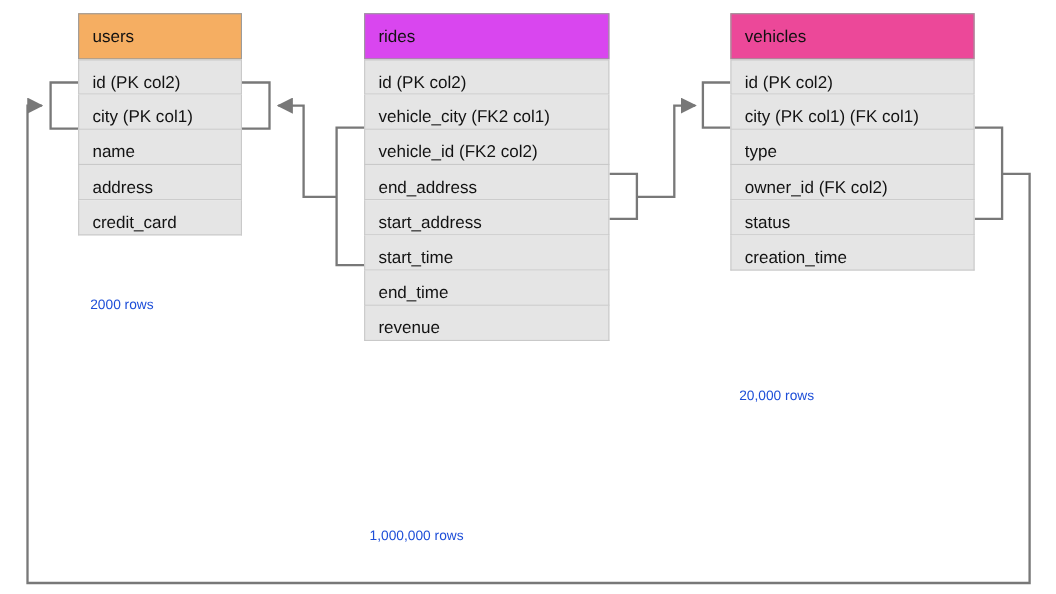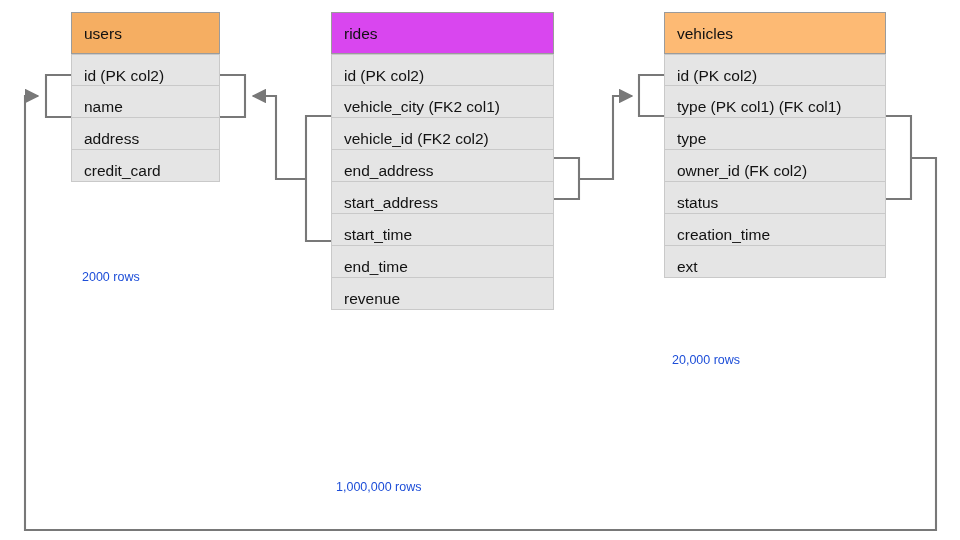--- a/index.html
+++ b/index.html
@@ -86,44 +86,44 @@
       <g>
         <path d="M 911 158 L 936 158 L 936 530 L 25 530 L 25 96 L 38 96" marker-end="url(#arrowL)"></path>
       </g>
 
     </g>
   </svg>
 
   <div class="table-box" id="tbl-users" style="left:71px;top:12px;width:149px;">
     <div class="tbl-header" style="background: rgb(245, 174, 98);">users</div>
     <div class="tbl-col first">id (PK col2)</div>
+    <div class="tbl-col">city (PK col1)</div>
     <div class="tbl-col">name</div>
     <div class="tbl-col">address</div>
     <div class="tbl-col">credit_card</div>
   </div>
   <div class="row-count" style="left:82px;top:270px;">2000 rows</div>
 
   <div class="table-box" id="tbl-rides" style="left:331px;top:12px;width:223px;">
     <div class="tbl-header" style="background: #d946ef;">rides</div>
     <div class="tbl-col first">id (PK col2)</div>
     <div class="tbl-col">vehicle_city (FK2 col1)</div>
     <div class="tbl-col">vehicle_id (FK2 col2)</div>
     <div class="tbl-col">end_address</div>
     <div class="tbl-col">start_address</div>
     <div class="tbl-col">start_time</div>
     <div class="tbl-col">end_time</div>
     <div class="tbl-col">revenue</div>
   </div>
   <div class="row-count" style="left:336px;top:480px;">1,000,000 rows</div>
 
   <div class="table-box" id="tbl-vehicles" style="left:664px;top:12px;width:222px;">
-    <div class="tbl-header" style="background: #fdba74;">vehicles</div>
+    <div class="tbl-header" style="background: #ec4899;">vehicles</div>
     <div class="tbl-col first">id (PK col2)</div>
-    <div class="tbl-col">type (PK col1) (FK col1)</div>
+    <div class="tbl-col">city (PK col1) (FK col1)</div>
     <div class="tbl-col">type</div>
     <div class="tbl-col">owner_id (FK col2)</div>
     <div class="tbl-col">status</div>
     <div class="tbl-col">creation_time</div>
-    <div class="tbl-col">ext</div>
   </div>
   <div class="row-count" style="left:672px;top:353px;">20,000 rows</div>
 
 </div>
 
 </body></html>

